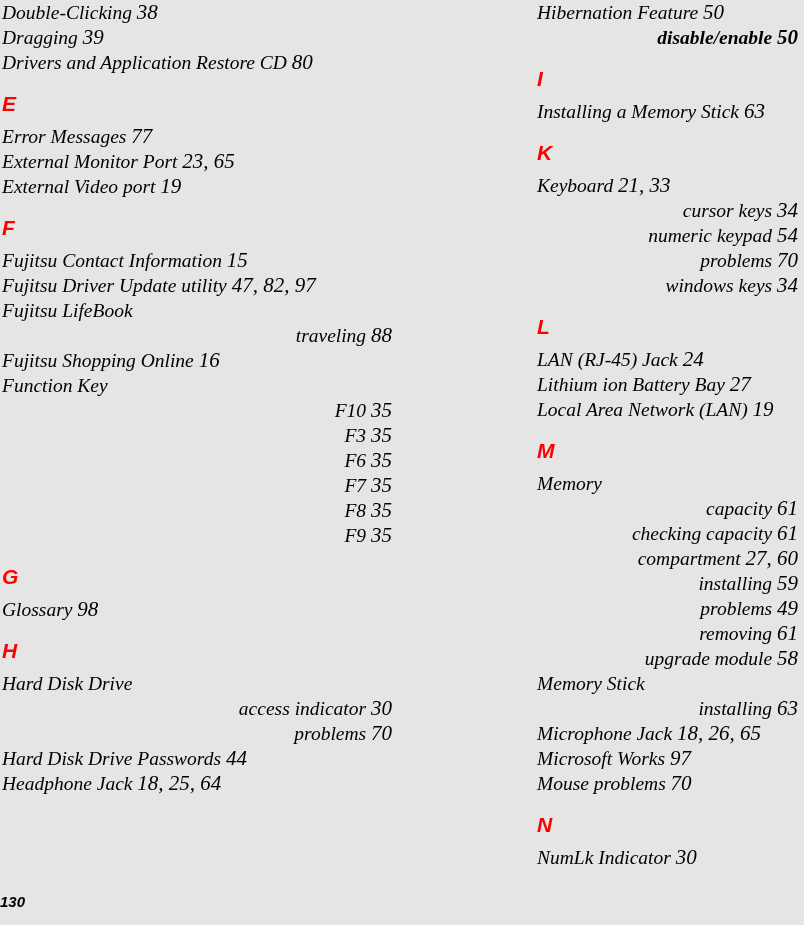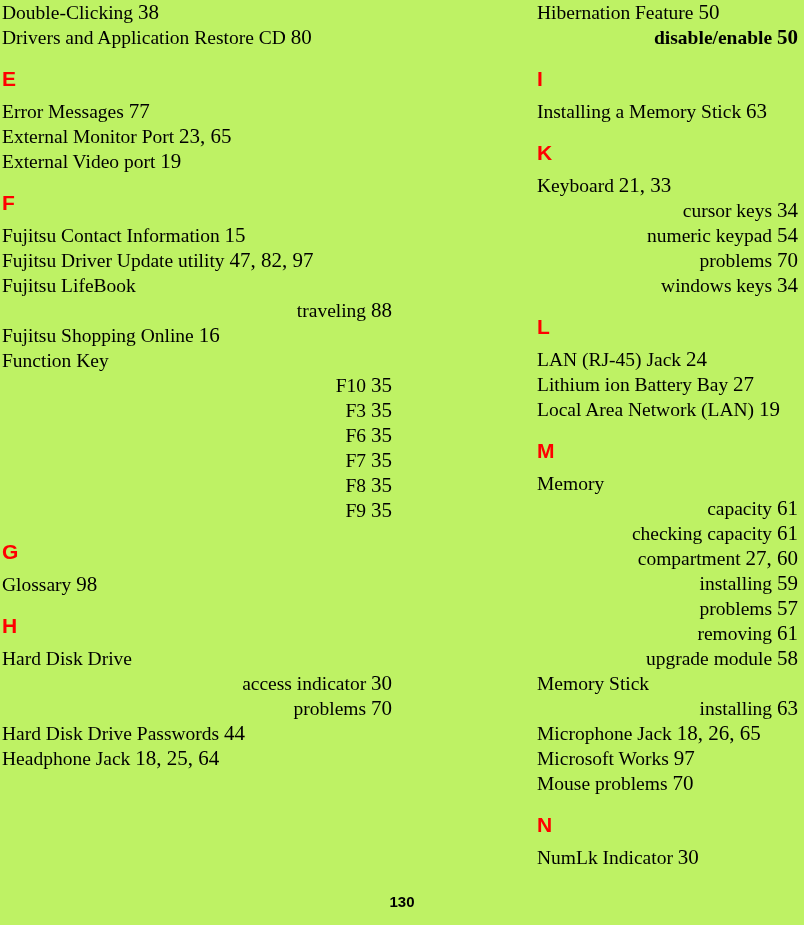--- a/index.html
+++ b/index.html
@@ -4,23 +4,24 @@
 <style>
   html, body {
     margin: 0;
     padding: 0;
     background: #ffffff;
   }
   .page {
     position: relative;
     width: 804px;
     height: 925px;
-    background: #bef264;
+    background: #e5e5e5;
     font-family: "Liberation Serif", "DejaVu Serif", serif;
     overflow: hidden;
+    font-style: italic;
   }
   .columns {
     position: absolute;
     left: 0;
     top: 0;
     width: 804px;
     height: 885px;
     display: flex;
     flex-direction: row;
   }
@@ -57,36 +58,37 @@
   }
   .pages {
     font-size: 21px;
   }
 
   .footer {
     position: absolute;
     left: 0;
     bottom: 14px;
     width: 804px;
-    text-align: center;
+    text-align: left;
   }
   .page-number {
     font-family: "Liberation Sans", "DejaVu Sans", sans-serif;
     font-weight: bold;
     font-size: 15px;
     color: #000000;
   }
 </style>
 </head>
 <body>
 
 <div class="page">
   <div class="columns">
     <div class="column left">
         <div class="entry"><span>Double-Clicking</span> <span class="pages">38</span></div>
+        <div class="entry"><span>Dragging</span> <span class="pages">39</span></div>
         <div class="entry"><span>Drivers and Application Restore CD</span> <span class="pages">80</span></div>
         <div class="letter-heading">E</div>
         <div class="entry"><span>Error Messages</span> <span class="pages">77</span></div>
         <div class="entry"><span>External Monitor Port</span> <span class="pages">23, 65</span></div>
         <div class="entry"><span>External Video port</span> <span class="pages">19</span></div>
         <div class="letter-heading">F</div>
         <div class="entry"><span>Fujitsu Contact Information</span> <span class="pages">15</span></div>
         <div class="entry"><span>Fujitsu Driver Update utility</span> <span class="pages">47, 82, 97</span></div>
         <div class="entry"><span>Fujitsu LifeBook</span></div>
         <div class="entry sub"><span>traveling</span> <span class="pages">88</span></div>
@@ -121,21 +123,21 @@
         <div class="letter-heading">L</div>
         <div class="entry"><span>LAN (RJ-45) Jack</span> <span class="pages">24</span></div>
         <div class="entry"><span>Lithium ion Battery Bay</span> <span class="pages">27</span></div>
         <div class="entry"><span>Local Area Network (LAN)</span> <span class="pages">19</span></div>
         <div class="letter-heading">M</div>
         <div class="entry"><span>Memory</span></div>
         <div class="entry sub"><span>capacity</span> <span class="pages">61</span></div>
         <div class="entry sub"><span>checking capacity</span> <span class="pages">61</span></div>
         <div class="entry sub"><span>compartment</span> <span class="pages">27, 60</span></div>
         <div class="entry sub"><span>installing</span> <span class="pages">59</span></div>
-        <div class="entry sub"><span>problems</span> <span class="pages">57</span></div>
+        <div class="entry sub"><span>problems</span> <span class="pages">49</span></div>
         <div class="entry sub"><span>removing</span> <span class="pages">61</span></div>
         <div class="entry sub"><span>upgrade module</span> <span class="pages">58</span></div>
         <div class="entry"><span>Memory Stick</span></div>
         <div class="entry sub"><span>installing</span> <span class="pages">63</span></div>
         <div class="entry"><span>Microphone Jack</span> <span class="pages">18, 26, 65</span></div>
         <div class="entry"><span>Microsoft Works</span> <span class="pages">97</span></div>
         <div class="entry"><span>Mouse problems</span> <span class="pages">70</span></div>
         <div class="letter-heading">N</div>
         <div class="entry"><span>NumLk Indicator</span> <span class="pages">30</span></div>
       </div>

